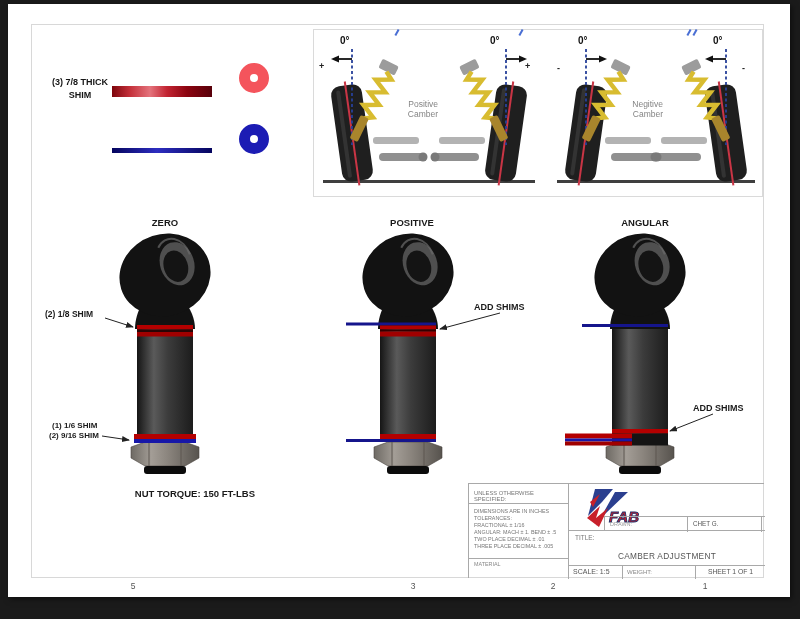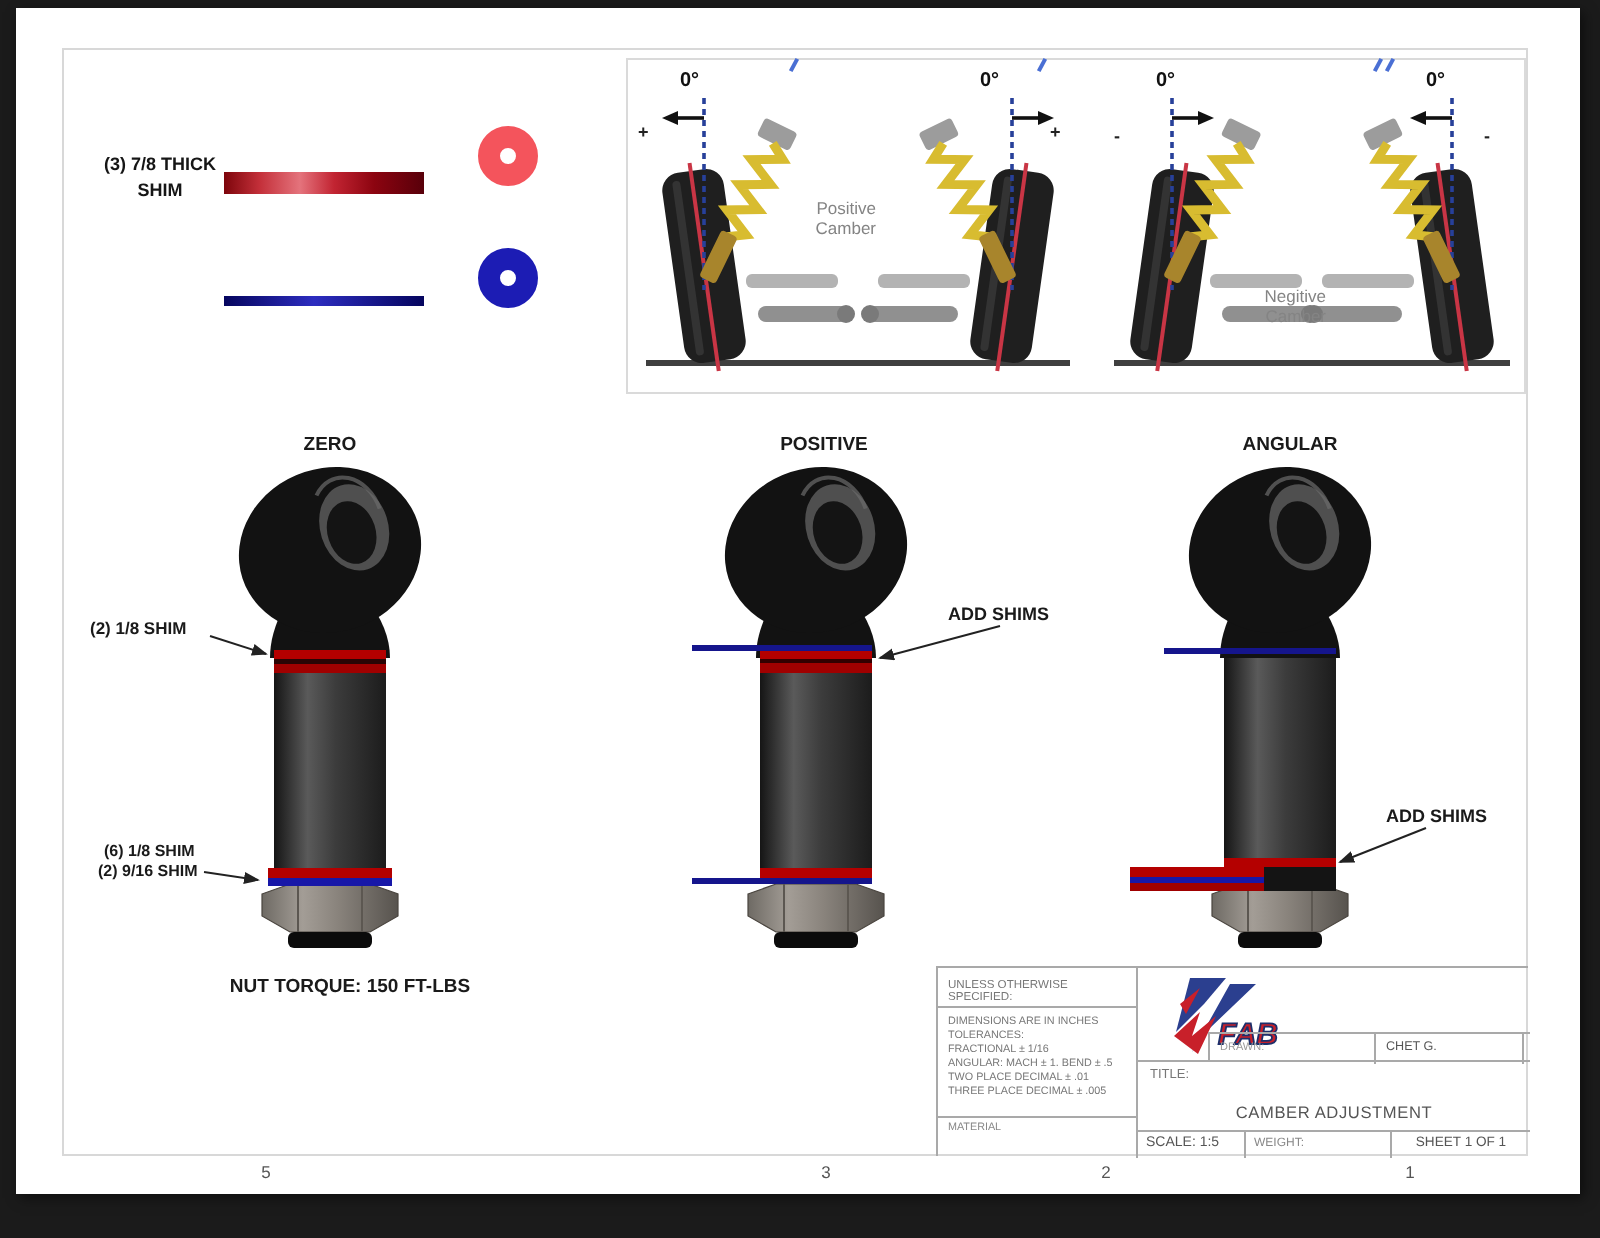--- a/index.html
+++ b/index.html
@@ -161,21 +161,21 @@
 
   <span class="cam-deg" style="left:340px; top:35px;">0°</span>
   <span class="cam-deg" style="left:490px; top:35px;">0°</span>
   <span class="cam-deg" style="left:578px; top:35px;">0°</span>
   <span class="cam-deg" style="left:713px; top:35px;">0°</span>
   <span class="cam-sign" style="left:319px; top:61px;">+</span>
   <span class="cam-sign" style="left:525px; top:61px;">+</span>
   <span class="cam-sign" style="left:557px; top:63px;">-</span>
   <span class="cam-sign" style="left:742px; top:63px;">-</span>
   <div class="cam-title" style="left:390px; top:100px;">Positive Camber</div>
-  <div class="cam-title" style="left:615px; top:100px;margin-top:44px;">Negitive Camber</div>
+  <div class="cam-title" style="left:615px; top:100px;">Negitive Camber</div>
 
   <div class="lbl" style="left:115px; top:217px; width:100px; text-align:center; font-size:9.5px;">ZERO</div>
   <div class="lbl" style="left:362px; top:217px; width:100px; text-align:center; font-size:9.5px;">POSITIVE</div>
   <div class="lbl" style="left:595px; top:217px; width:100px; text-align:center; font-size:9.5px;">ANGULAR</div>
 
   <svg class="abs" style="left:115px; top:229px;" width="110" height="250" viewBox="0 0 110 250">
     <use href="#rodend"></use>
     <rect x="22" y="96" width="56" height="4.5" fill="#b40000"></rect>
     <rect x="22" y="100.5" width="56" height="2.5" fill="#2a0505"></rect>
     <rect x="22" y="103" width="56" height="4.5" fill="#a00000"></rect>
@@ -197,25 +197,25 @@
     <use href="#rodend"></use>
     <rect x="-8" y="95" width="86" height="3" fill="#15158c"></rect>
     <rect x="22" y="200" width="56" height="4.5" fill="#b40000"></rect>
     <rect x="22" y="204.5" width="56" height="12" fill="#141414"></rect>
     <rect x="-25" y="204.5" width="67" height="5" fill="#b40000"></rect>
     <rect x="-25" y="209.5" width="67" height="3" fill="#1717a8"></rect>
     <rect x="-25" y="212.5" width="67" height="4" fill="#a00000"></rect>
   </svg>
 
   <div class="lbl" style="left:45px; top:309px;text-align:right;">(2) 1/8 SHIM</div>
-  <div class="lbl" style="left:52px; top:421px; font-size:8px;">(6) 1/8 SHIM</div>
+  <div class="lbl" style="left:52px; top:421px; font-size:8px;">(1) 1/6 SHIM</div>
   <div class="lbl" style="left:49px; top:431px; font-size:8px;">(2) 9/16 SHIM</div>
   <div class="lbl" style="left:474px; top:302px; font-size:9px;">ADD SHIMS</div>
   <div class="lbl" style="left:693px; top:403px; font-size:9px;">ADD SHIMS</div>
-  <div class="lbl" style="left:95px; top:488px; width:160px; text-align:center; font-size:9.5px;">NUT TORQUE: 150 FT-LBS</div>
+  <div class="lbl" style="left:95px; top:488px; width:160px; text-align:right; font-size:9.5px;">NUT TORQUE: 150 FT-LBS</div>
 
   <svg class="abs overlay" style="left:0; top:0;" width="800" height="619">
     <defs>
       <marker id="ah" markerWidth="9" markerHeight="8" refX="7" refY="3" orient="auto">
         <path d="M0,0 L8,3 L0,6 Z" fill="#222"></path>
       </marker>
     </defs>
     <line x1="105" y1="318" x2="133" y2="327" stroke="#222" stroke-width="1" marker-end="url(#ah)"></line>
     <line x1="102" y1="436" x2="129" y2="440" stroke="#222" stroke-width="1" marker-end="url(#ah)"></line>
     <line x1="500" y1="313" x2="440" y2="329" stroke="#222" stroke-width="1" marker-end="url(#ah)"></line>

